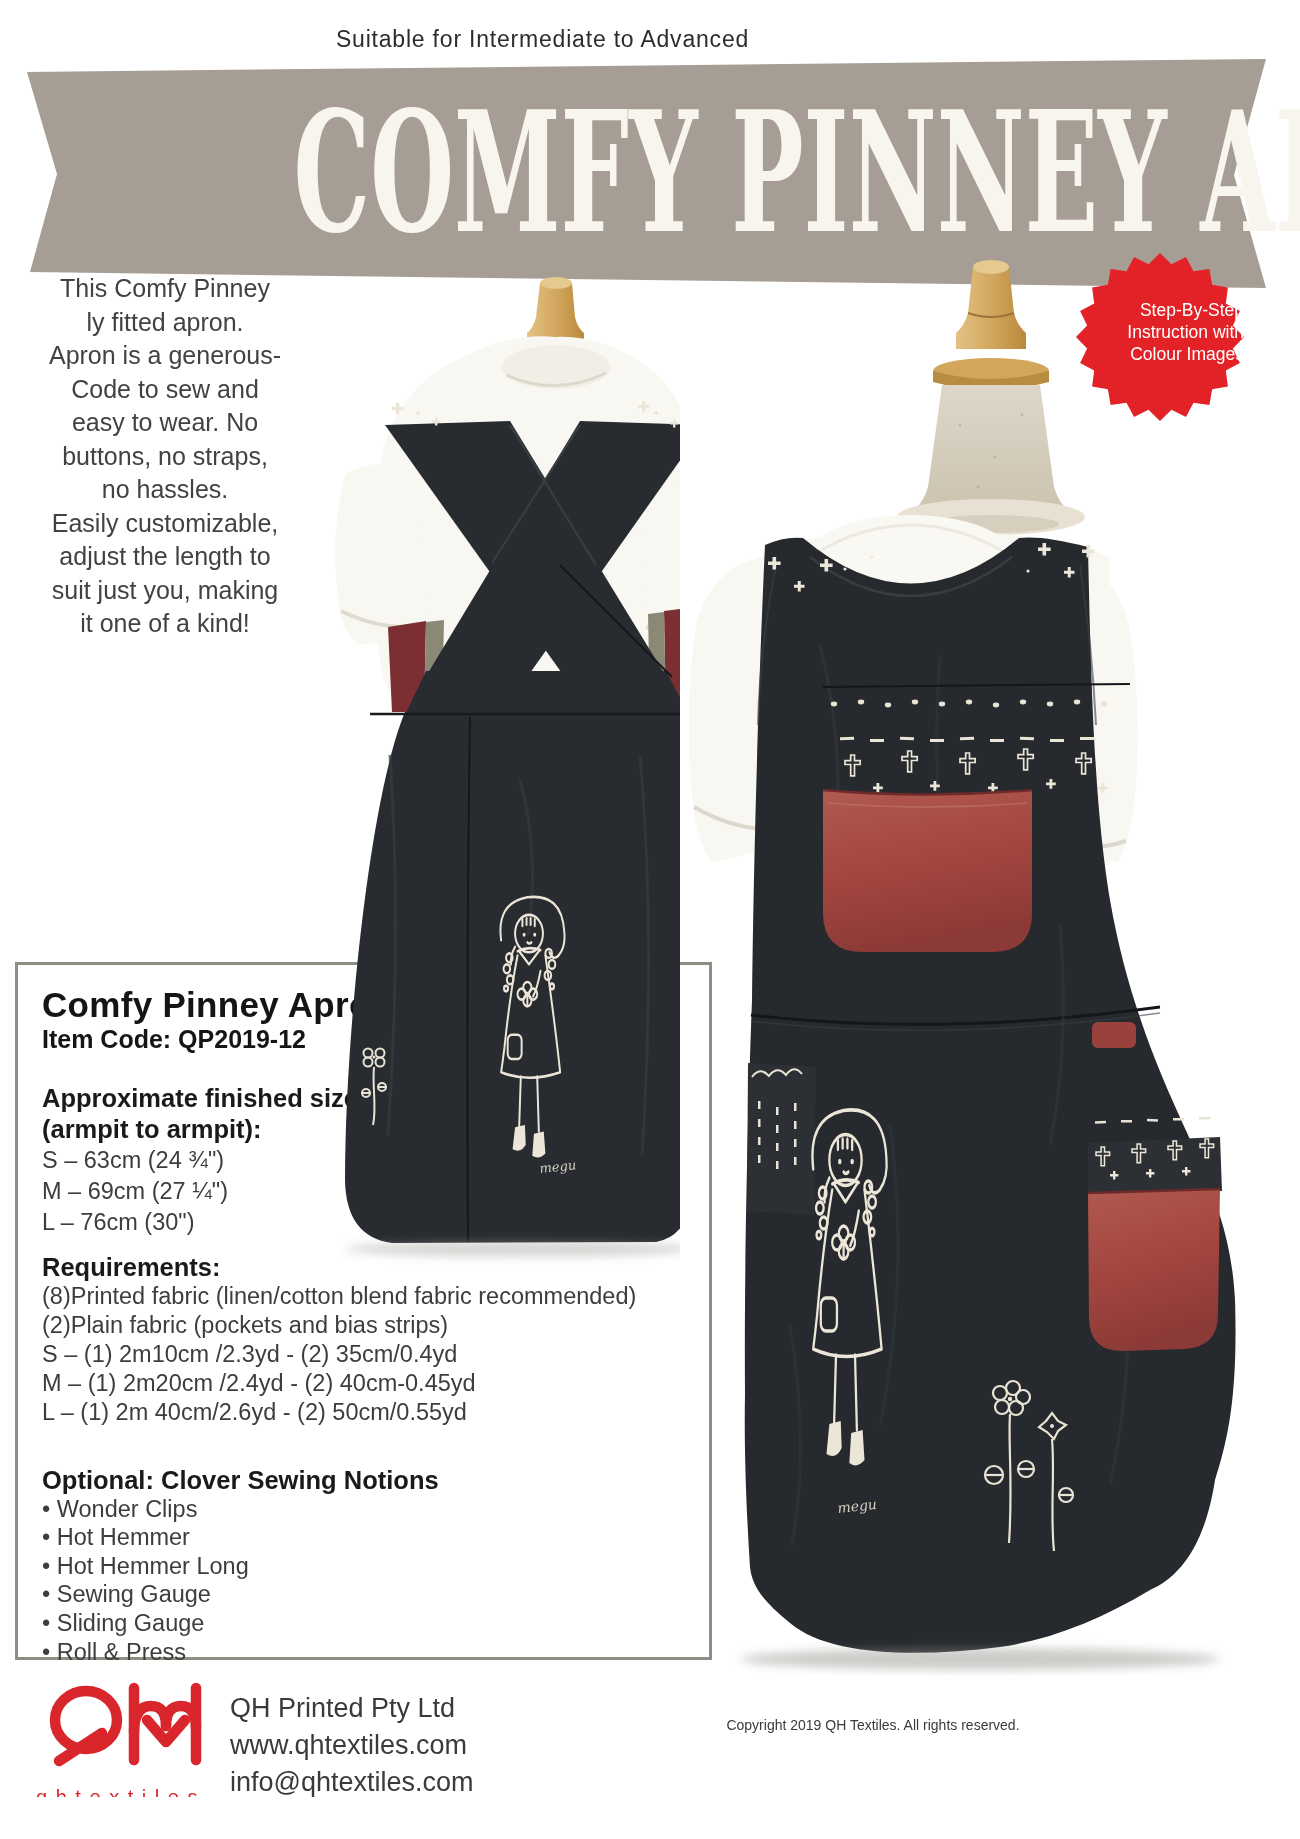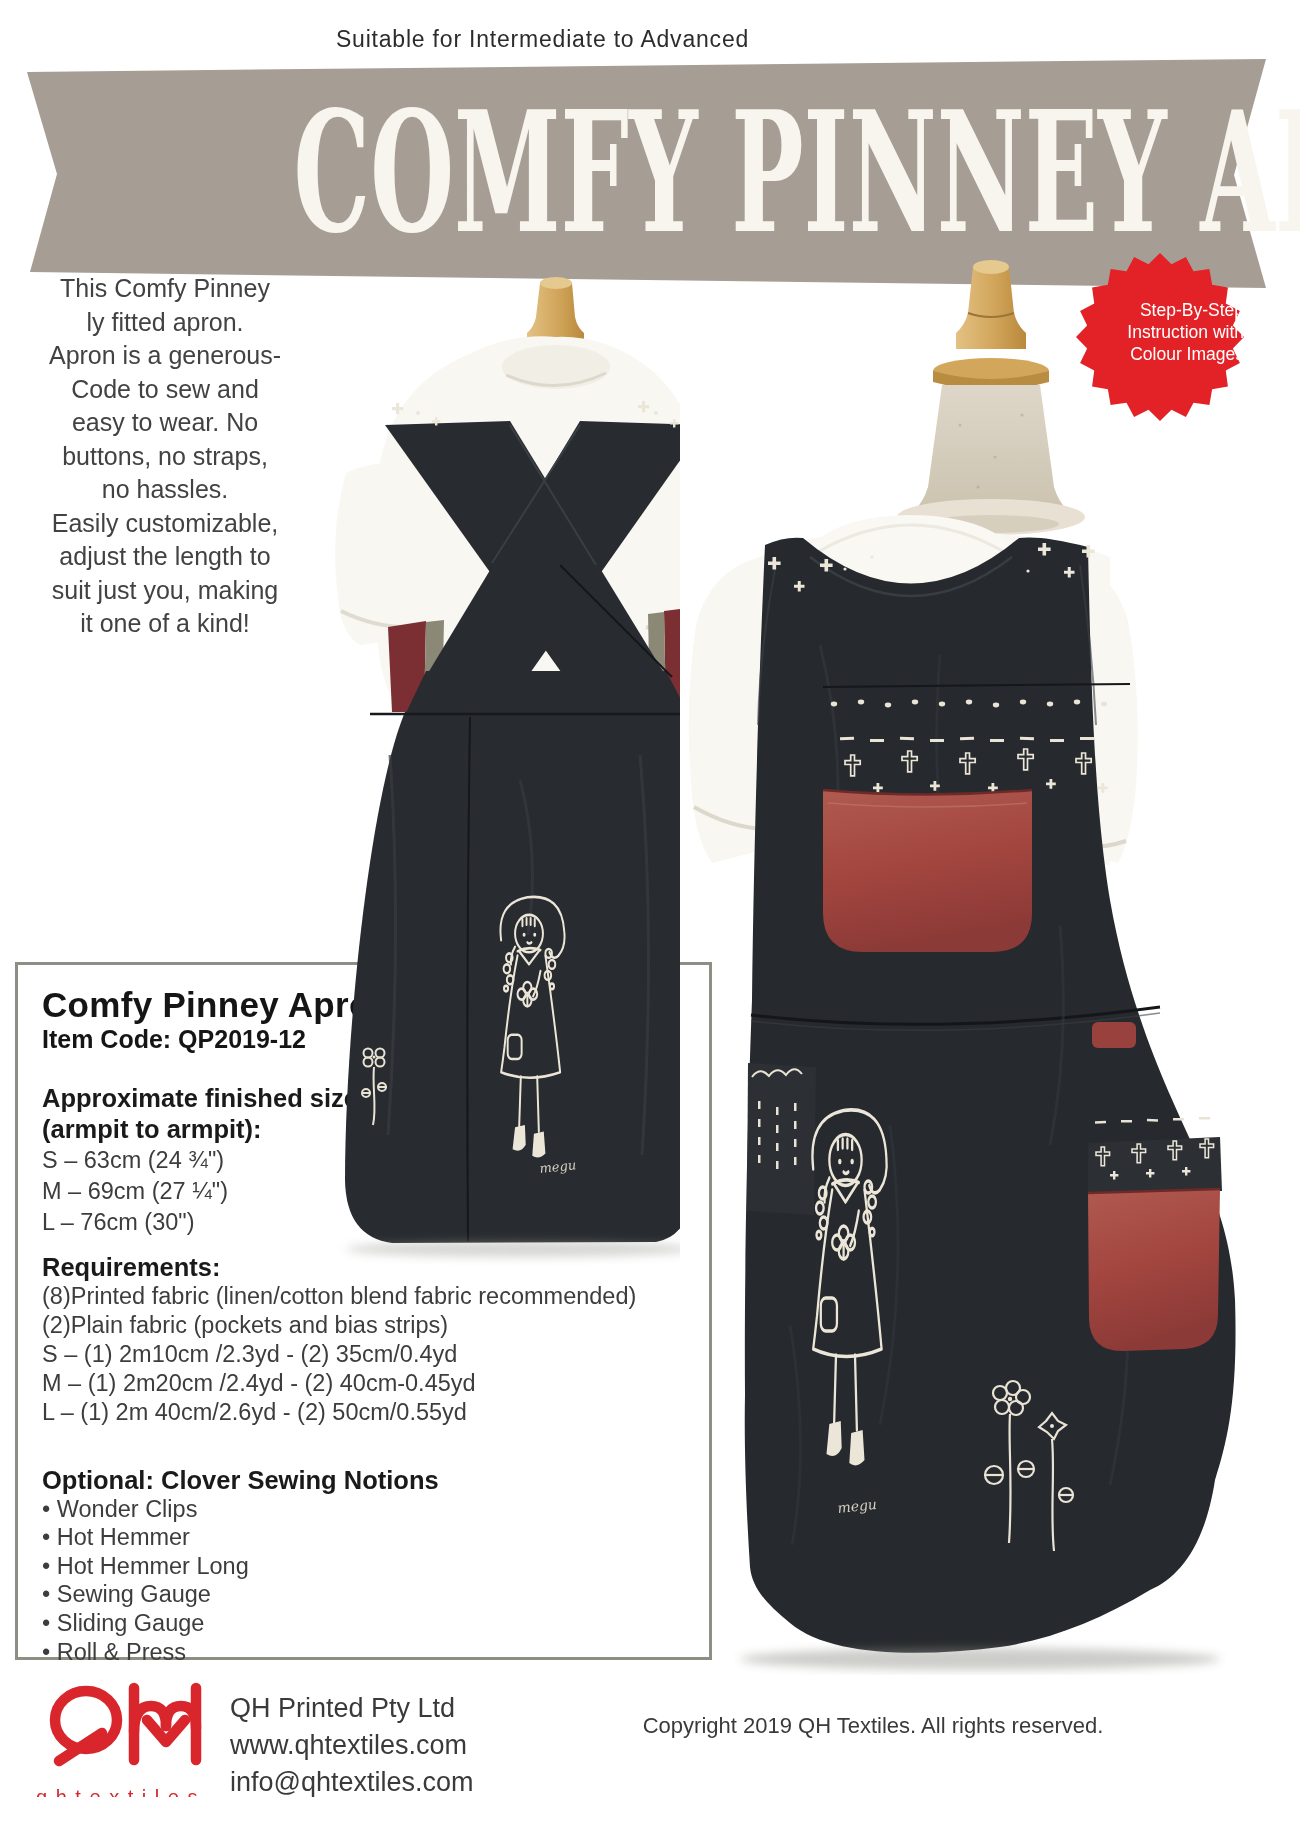--- a/index.html
+++ b/index.html
@@ -25,21 +25,21 @@
   .ib-title{top:20px;font-size:35px;font-weight:bold;color:#151515;letter-spacing:.3px;}
   .ib-code{top:60px;font-size:25px;font-weight:bold;color:#151515;}
   .ib-size{top:118px;font-size:23.5px;line-height:31px;}
   .ib-req{top:288px;font-size:23.5px;line-height:29px;}
   .ib-opt{top:492px;font-size:23.5px;line-height:28.6px;margin-top:9px;}
   .bold-line{font-weight:bold;font-size:25.5px;color:#1a1a1a;}
   .logo-svg{left:38px;top:1676px;width:182px;height:108px;}
   .logo-caption{left:36px;top:1786px;width:220px;font-size:20px;letter-spacing:1.5px;
                 color:#d9262c;white-space:nowrap;}
   .contact{left:230px;top:1690px;font-size:27px;line-height:37px;color:#3a3a3a;}
-  .copyright{left:448px;top:1714px;width:850px;text-align:center;font-size:22px;
+  .copyright{left:448px;top:1714px;width:850px;text-align:center;font-size:14px;
              line-height:23.5px;color:#3a3a3a;}
 </style>
 </head>
 <body>
 
 <div class="page">
 
   <svg width="0" height="0" style="position:absolute">
     <defs>
       <linearGradient id="woodGrad" x1="0" y1="0" x2="1" y2="0">

